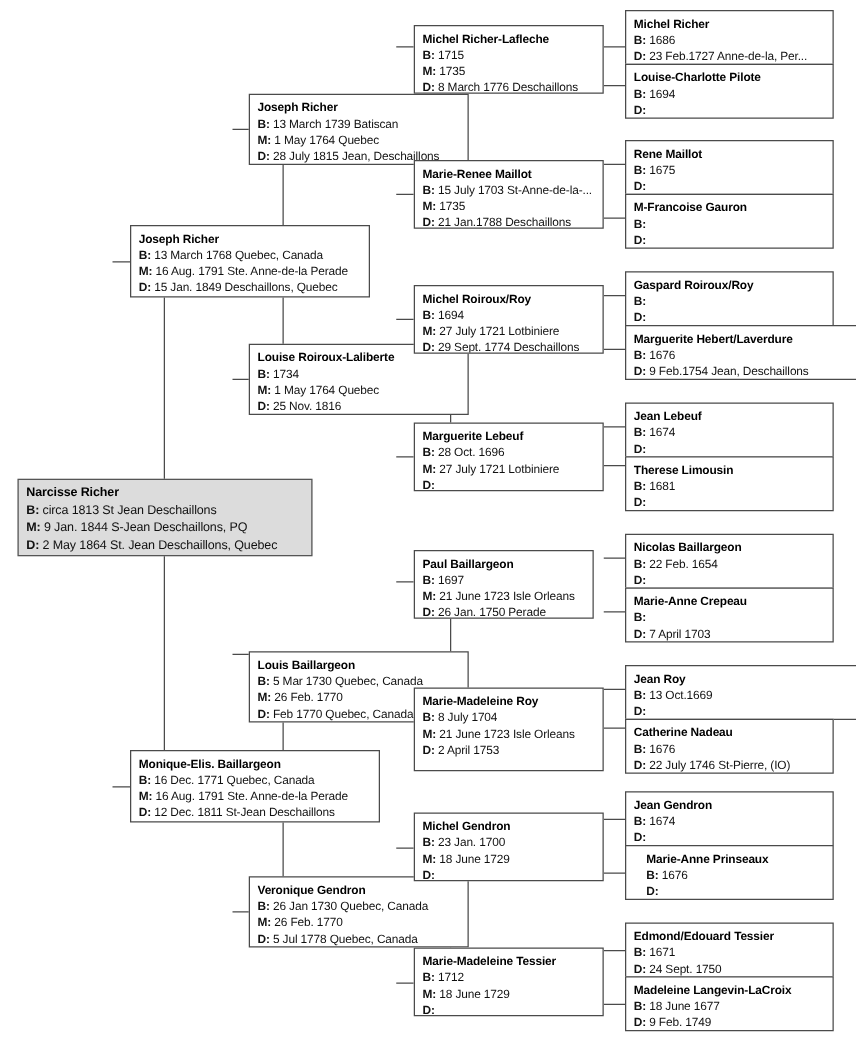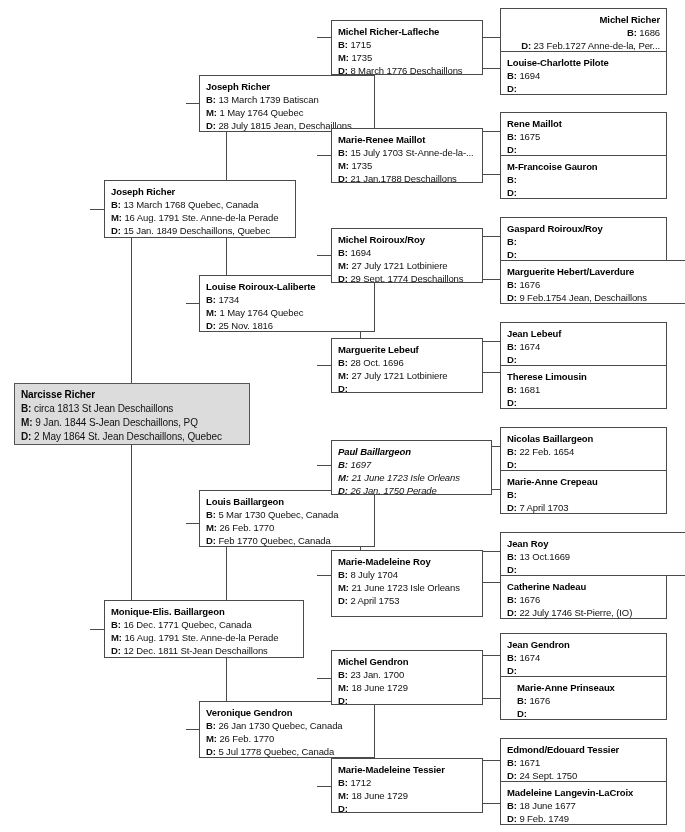--- a/index.html
+++ b/index.html
@@ -146,21 +146,21 @@
     <div class="ln"><b>D:</b> <span>28 July 1815 Jean, Deschaillons</span></div>
   </div>
 
   <div class="node" style="left:199px; top:275px; width:176px; height:57px;">
     <div class="nm">Louise Roiroux-Laliberte</div>
     <div class="ln"><b>B:</b> <span>1734</span></div>
     <div class="ln"><b>M:</b> <span>1 May 1764 Quebec</span></div>
     <div class="ln"><b>D:</b> <span>25 Nov. 1816</span></div>
   </div>
 
-  <div class="node" style="left:199px; top:490px; width:176px; height:57px;">
+  <div class="node" style="left:199px; top:521px; width:176px; height:57px;">
     <div class="nm">Louis Baillargeon</div>
     <div class="ln"><b>B:</b> <span>5 Mar 1730 Quebec, Canada</span></div>
     <div class="ln"><b>M:</b> <span>26 Feb. 1770</span></div>
     <div class="ln"><b>D:</b> <span>Feb 1770 Quebec, Canada</span></div>
   </div>
 
   <div class="node" style="left:199px; top:701px; width:176px; height:57px;">
     <div class="nm">Veronique Gendron</div>
     <div class="ln"><b>B:</b> <span>26 Jan 1730 Quebec, Canada</span></div>
     <div class="ln"><b>M:</b> <span>26 Feb. 1770</span></div>
@@ -188,21 +188,21 @@
     <div class="ln"><b>D:</b> <span>29 Sept. 1774 Deschaillons</span></div>
   </div>
 
   <div class="node" style="left:331px; top:338px; width:152px; height:55px;">
     <div class="nm">Marguerite Lebeuf</div>
     <div class="ln"><b>B:</b> <span>28 Oct. 1696</span></div>
     <div class="ln"><b>M:</b> <span>27 July 1721 Lotbiniere</span></div>
     <div class="ln"><b>D:</b> <span></span></div>
   </div>
 
-  <div class="node" style="left:331px; top:440px; width:161px; height:55px;font-style:italic;">
+  <div class="node" style="left:331px; top:440px; width:144px; height:55px;">
     <div class="nm">Paul Baillargeon</div>
     <div class="ln"><b>B:</b> <span>1697</span></div>
     <div class="ln"><b>M:</b> <span>21 June 1723 Isle Orleans</span></div>
     <div class="ln"><b>D:</b> <span>26 Jan. 1750 Perade</span></div>
   </div>
 
   <div class="node" style="left:331px; top:550px; width:152px; height:67px;">
     <div class="nm">Marie-Madeleine Roy</div>
     <div class="ln"><b>B:</b> <span>8 July 1704</span></div>
     <div class="ln"><b>M:</b> <span>21 June 1723 Isle Orleans</span></div>
@@ -216,21 +216,21 @@
     <div class="ln"><b>D:</b> <span></span></div>
   </div>
 
   <div class="node" style="left:331px; top:758px; width:152px; height:55px;">
     <div class="nm">Marie-Madeleine Tessier</div>
     <div class="ln"><b>B:</b> <span>1712</span></div>
     <div class="ln"><b>M:</b> <span>18 June 1729</span></div>
     <div class="ln"><b>D:</b> <span></span></div>
   </div>
 
-  <div class="node" style="left:500px; top:8px; width:167px; height:44px;text-align:right;">
+  <div class="node" style="left:500px; top:8px; width:167px; height:44px;">
     <div class="nm">Michel Richer</div>
     <div class="ln"><b>B:</b> <span>1686</span></div>
     <div class="ln"><b>D:</b> <span>23 Feb.1727 Anne-de-la, Per...</span></div>
   </div>
 
   <div class="node" style="left:500px; top:51px; width:167px; height:44px;">
     <div class="nm">Louise-Charlotte Pilote</div>
     <div class="ln"><b>B:</b> <span>1694</span></div>
     <div class="ln"><b>D:</b> <span></span></div>
   </div>

